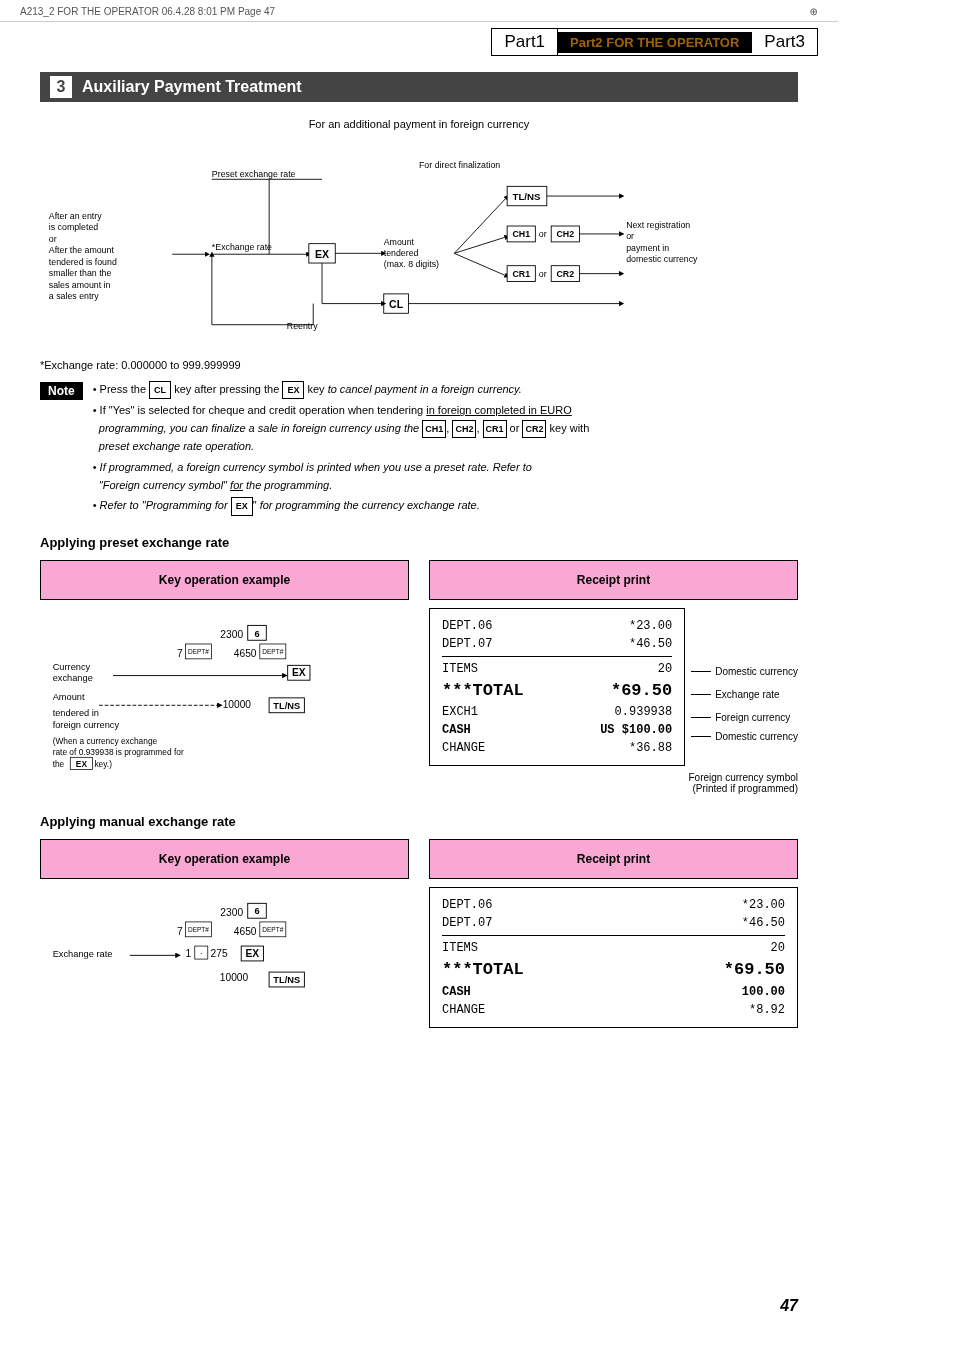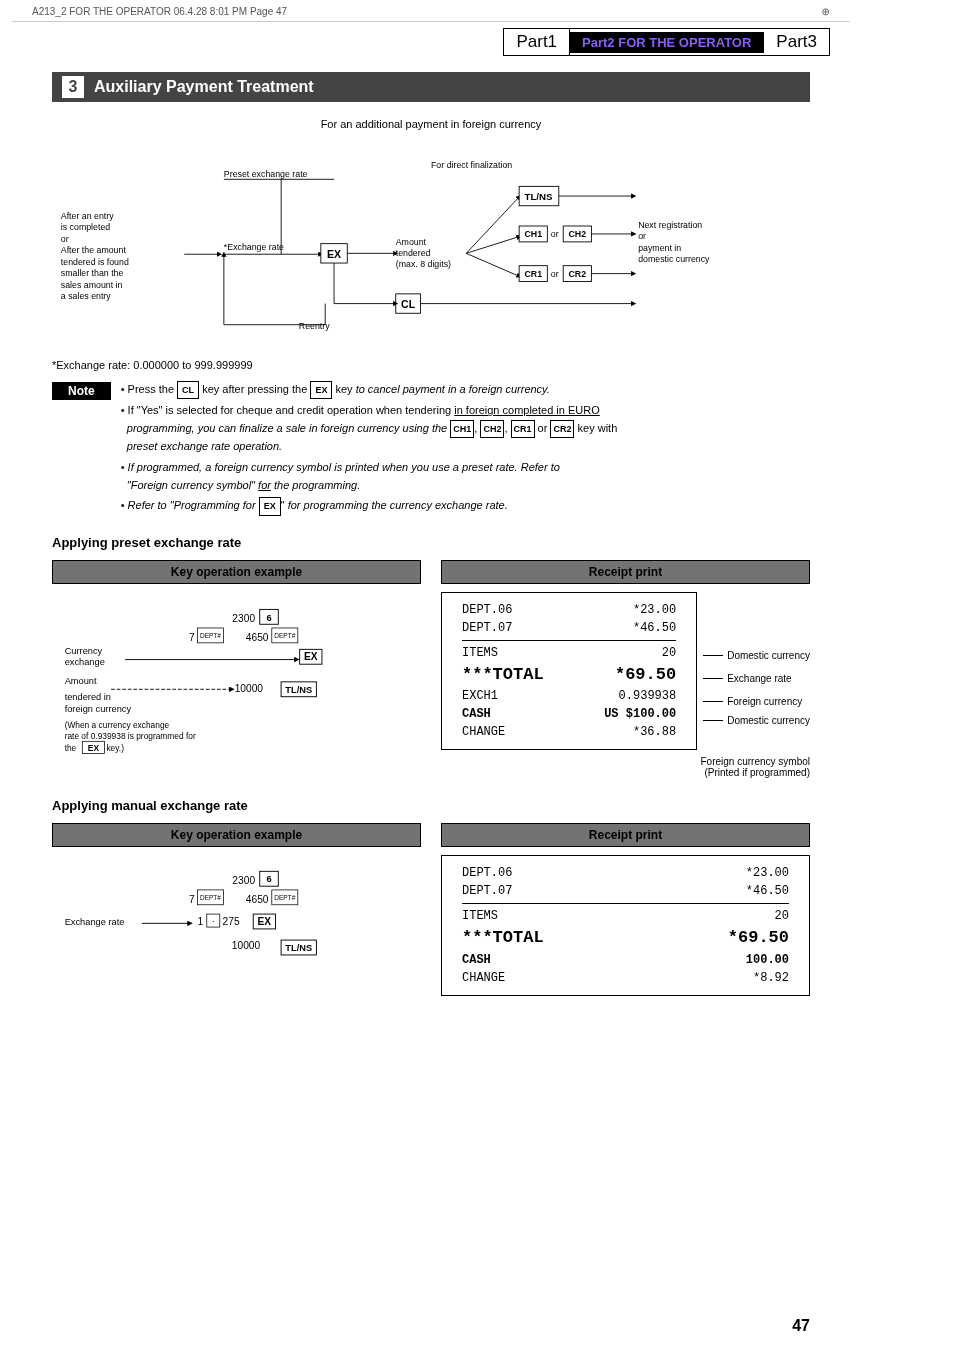--- a/index.html
+++ b/index.html
@@ -12,21 +12,20 @@
       min-height: 1351px;
       position: relative;
     }
 
     .page {
       width: 838px;
       min-height: 1351px;
       background: #fff;
       padding: 0;
       position: relative;
-      margin-left: 12px;
     }
 
     
     .top-header {
       display: flex;
       justify-content: space-between;
       align-items: center;
       padding: 6px 20px 4px 20px;
       border-bottom: 1px solid #ccc;
       font-size: 10px;
@@ -47,21 +46,21 @@
       border: 1px solid #000;
     }
     .part-tab {
       padding: 3px 12px;
       font-size: 17px;
       border-right: 1px solid #000;
     }
     .part-tab:last-child { border-right: none; }
     .part-tab.active {
       background: #000;
-      color: #8b5cf6;
+      color: #a16207;
       font-weight: bold;
       font-size: 13px;
     }
     .part-tab.inactive { background: #fff; color: #000; }
 
     
     .content {
       padding: 10px 40px 20px 40px;
     }
 
@@ -152,21 +151,21 @@
       display: flex;
       align-items: flex-start;
       margin-bottom: 16px;
       font-size: 11px;
     }
     .note-label {
       background: #000;
       color: #fff;
       font-weight: bold;
       font-size: 12px;
-      padding: 2px 16px;
+      padding: 2px 8px;
       margin-right: 10px;
       white-space: nowrap;
       align-self: flex-start;
       margin-top: 1px;
     }
     .note-content {
       flex: 1;
       line-height: 1.6;
     }
     .note-content p {
@@ -191,58 +190,59 @@
       margin-bottom: 20px;
     }
     .col-left { flex: 1; }
     .col-right { flex: 1; }
 
     .col-header {
       text-align: center;
       font-weight: bold;
       font-size: 12px;
       border: 1px solid #000;
-      padding: 4px;
+      padding: 12px;
       margin-bottom: 8px;
-      background: #737373;
+      background: #f9a8d4;
     }
 
     
     .key-op-area {
       font-size: 11px;
       position: relative;
       padding: 8px;
       min-height: 120px;
     }
 
     
     .receipt-box {
       border: 1px solid #000;
-      padding: 8px 20px;
+      padding: 8px 12px;
       font-family: 'Courier New', monospace;
       font-size: 12px;
       background: #fff;
     }
     .receipt-row {
       display: flex;
       justify-content: space-between;
       line-height: 1.5;
     }
     .receipt-divider { border-top: 1px solid #000; margin: 3px 0; }
 
     .receipt-label { min-width: 70px; }
     .receipt-value { text-align: right; }
 
     
     .page-number {
       position: absolute;
-      bottom: 16px;
+      bottom: 36px;
       right: 40px;
       font-size: 16px;
       font-weight: bold;
+      font-style: italic;
     }
 
     
     u { text-decoration: underline; }
 
     .foreign-symbol-note {
       text-align: right;
       font-size: 10px;
       margin-top: 6px;
     }

